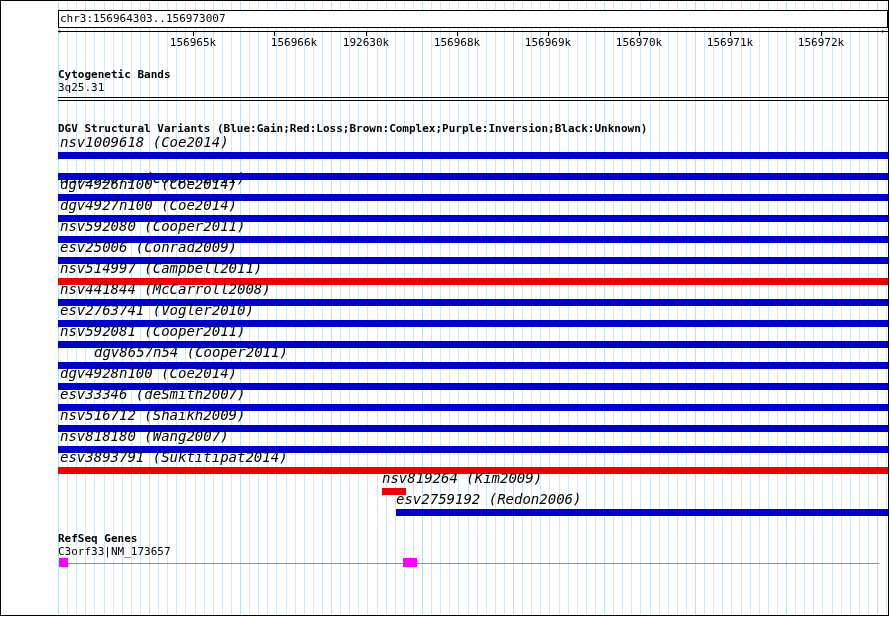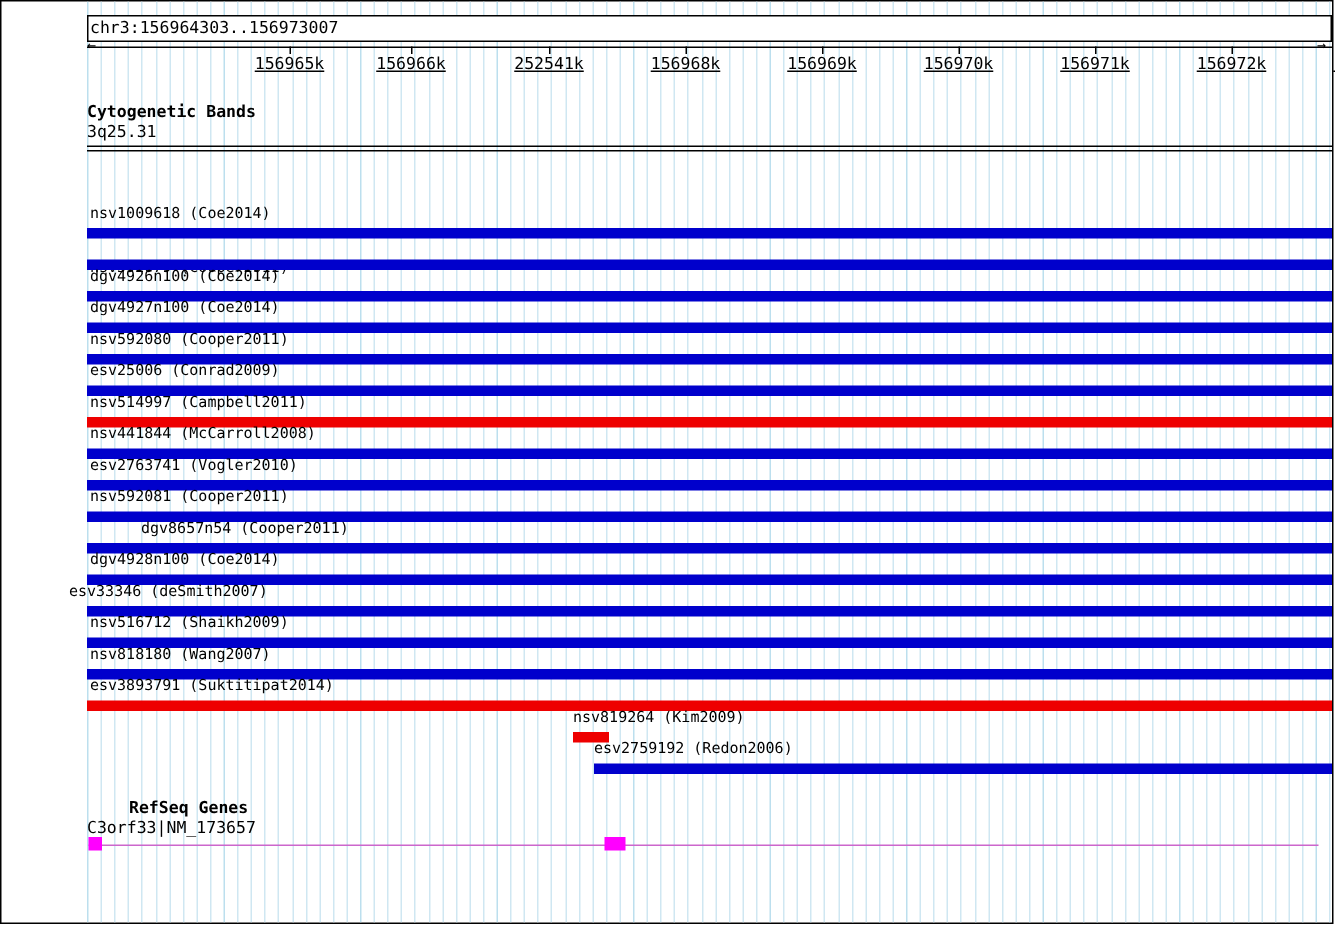--- a/index.html
+++ b/index.html
@@ -97,21 +97,20 @@
     height: 5px;
     background: #000000;
   }
   .tick-label {
     position: absolute;
     top: 6px;
     font-size: 11px;
     line-height: 12px;
     transform: translateX(-50%);
     white-space: nowrap;
-    text-decoration: underline;
   }
   
   .track-title {
     position: absolute;
     font-size: 11px;
     font-weight: bold;
     line-height: 13px;
     white-space: nowrap;
   }
   .sub-label {
@@ -123,24 +122,25 @@
   .hrule {
     position: absolute;
     left: 58px;
     height: 1px;
     background: #000000;
     width: 830px;
   }
   
   .item-label {
     position: absolute;
-    font-size: 10px;
+    font-size: 14px;
     line-height: 13px;
     white-space: nowrap;
     color: #000000;
+    font-style: italic;
   }
   .item-bar {
     position: absolute;
     height: 7px;
   }
   .bar-gain { background: #0000cc; }
   .bar-loss { background: #ee0000; }
   
   .gene-line {
     position: absolute;
@@ -259,42 +259,43 @@
   <div class="pos-text">chr3:156964303..156973007</div>
 
   <div class="ruler">
     <div class="ruler-line"></div>
     <span class="ruler-arrow" style="left:0px;">←</span>
     <span class="ruler-arrow" style="left:820px;">→</span>
     <div id="ruler-ticks">
         <div class="tick" style="left: 135px;"></div>
         <div class="tick-label" style="left: 135px;">156965k</div>
         <div class="tick" style="left: 216px;"></div>
-        <div class="tick-label" style="left: 216px;">156966k</div>
+        <div class="tick-label" style="left: 216px; padding-left: 40px;">156966k</div>
         <div class="tick" style="left: 308px;"></div>
-        <div class="tick-label" style="left: 308px;">252541k</div>
+        <div class="tick-label" style="left: 308px;">192630k</div>
         <div class="tick" style="left: 399px;"></div>
         <div class="tick-label" style="left: 399px;">156968k</div>
         <div class="tick" style="left: 490px;"></div>
         <div class="tick-label" style="left: 490px;">156969k</div>
         <div class="tick" style="left: 581px;"></div>
         <div class="tick-label" style="left: 581px;">156970k</div>
         <div class="tick" style="left: 672px;"></div>
         <div class="tick-label" style="left: 672px;">156971k</div>
         <div class="tick" style="left: 763px;"></div>
         <div class="tick-label" style="left: 763px;">156972k</div>
         <div class="tick-label" style="left: 854px;">156973k</div>
       </div>
   </div>
 
   <div class="track-title" style="left:58px; top:68px;">Cytogenetic Bands</div>
   <div class="sub-label" style="left:58px; top:81px;">3q25.31</div>
   <div class="hrule" style="top:97px;"></div>
   <div class="hrule" style="top:100px;"></div>
 
+  <div class="track-title" style="left:58px; top:122px;">DGV Structural Variants (Blue:Gain;Red:Loss;Brown:Complex;Purple:Inversion;Black:Unknown)</div>
   <div id="dgv-items">
       <div class="item-label" style="left: 60px; top: 136px;">nsv1009618 (Coe2014)</div>
       <div class="item-bar bar-gain" style="left: 58px; top: 152px; width: 830px;"></div>
       <div class="item-label" style="left: 60px; top: 172px;">nsv592079 (Cooper2011)</div>
       <div class="item-bar bar-gain" style="left: 58px; top: 173px; width: 830px;"></div>
       <div class="item-label" style="left: 60px; top: 178px;">dgv4926n100 (Coe2014)</div>
       <div class="item-bar bar-gain" style="left: 58px; top: 194px; width: 830px;"></div>
       <div class="item-label" style="left: 60px; top: 199px;">dgv4927n100 (Coe2014)</div>
       <div class="item-bar bar-gain" style="left: 58px; top: 215px; width: 830px;"></div>
       <div class="item-label" style="left: 60px; top: 220px;">nsv592080 (Cooper2011)</div>
@@ -306,35 +307,35 @@
       <div class="item-label" style="left: 60px; top: 283px;">nsv441844 (McCarroll2008)</div>
       <div class="item-bar bar-gain" style="left: 58px; top: 299px; width: 830px;"></div>
       <div class="item-label" style="left: 60px; top: 304px;">esv2763741 (Vogler2010)</div>
       <div class="item-bar bar-gain" style="left: 58px; top: 320px; width: 830px;"></div>
       <div class="item-label" style="left: 60px; top: 325px;">nsv592081 (Cooper2011)</div>
       <div class="item-bar bar-gain" style="left: 58px; top: 341px; width: 830px;"></div>
       <div class="item-label" style="left: 60px; top: 346px; margin-left: 34px;">dgv8657n54 (Cooper2011)</div>
       <div class="item-bar bar-gain" style="left: 58px; top: 362px; width: 830px;"></div>
       <div class="item-label" style="left: 60px; top: 367px;">dgv4928n100 (Coe2014)</div>
       <div class="item-bar bar-gain" style="left: 58px; top: 383px; width: 830px;"></div>
-      <div class="item-label" style="left: 46px; top: 388px;">esv33346 (deSmith2007)</div>
+      <div class="item-label" style="left: 60px; top: 388px;">esv33346 (deSmith2007)</div>
       <div class="item-bar bar-gain" style="left: 58px; top: 404px; width: 830px;"></div>
       <div class="item-label" style="left: 60px; top: 409px;">nsv516712 (Shaikh2009)</div>
       <div class="item-bar bar-gain" style="left: 58px; top: 425px; width: 830px;"></div>
       <div class="item-label" style="left: 60px; top: 430px;">nsv818180 (Wang2007)</div>
       <div class="item-bar bar-gain" style="left: 58px; top: 446px; width: 830px;"></div>
       <div class="item-label" style="left: 60px; top: 451px;">esv3893791 (Suktitipat2014)</div>
       <div class="item-bar bar-loss" style="left: 58px; top: 467px; width: 830px;"></div>
       <div class="item-label" style="left: 382px; top: 472px;">nsv819264 (Kim2009)</div>
       <div class="item-bar bar-loss" style="left: 382px; top: 488px; width: 24px;"></div>
       <div class="item-label" style="left: 396px; top: 493px;">esv2759192 (Redon2006)</div>
       <div class="item-bar bar-gain" style="left: 396px; top: 509px; width: 492px;"></div>
     </div>
 
-  <div class="track-title" style="left:58px; top:532px;padding-left:28px;">RefSeq Genes</div>
+  <div class="track-title" style="left:58px; top:532px;">RefSeq Genes</div>
   <div class="sub-label" style="left:58px; top:545px;text-align:right;">C3orf33|NM_173657</div>
   <div id="refseq-graphic">
       <div class="gene-line" style="left: 59px; top: 563px; width: 820px;"></div>
       <div class="gene-exon" style="left: 59px; top: 558px; width: 9px;"></div>
       <div class="gene-exon" style="left: 403px; top: 558px; width: 14px;"></div>
     </div>
 
 </div>
 
 </body></html>

